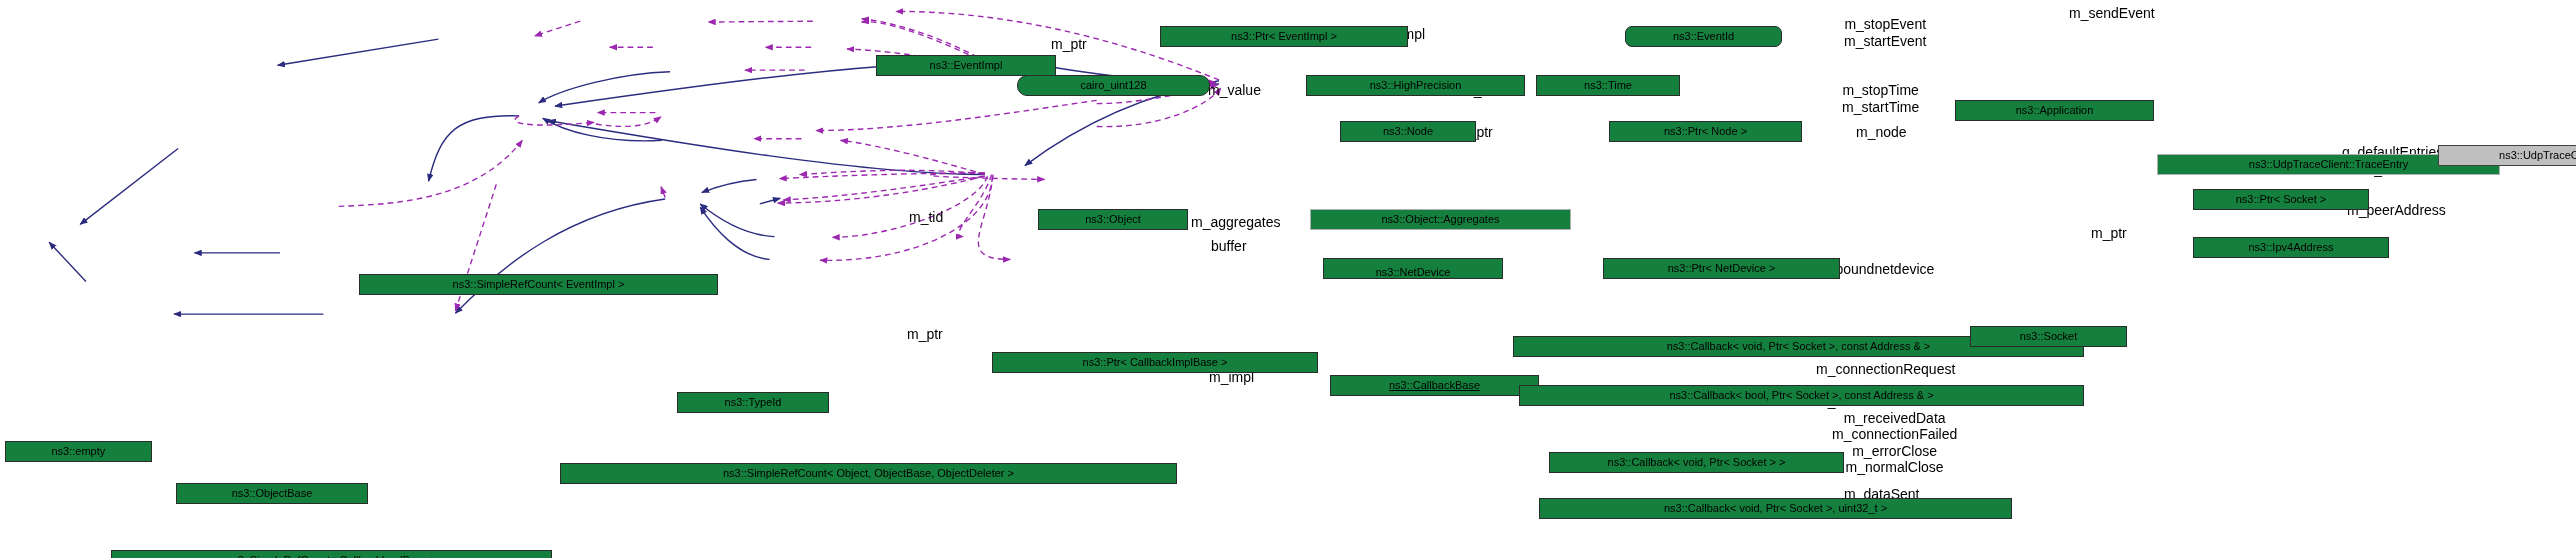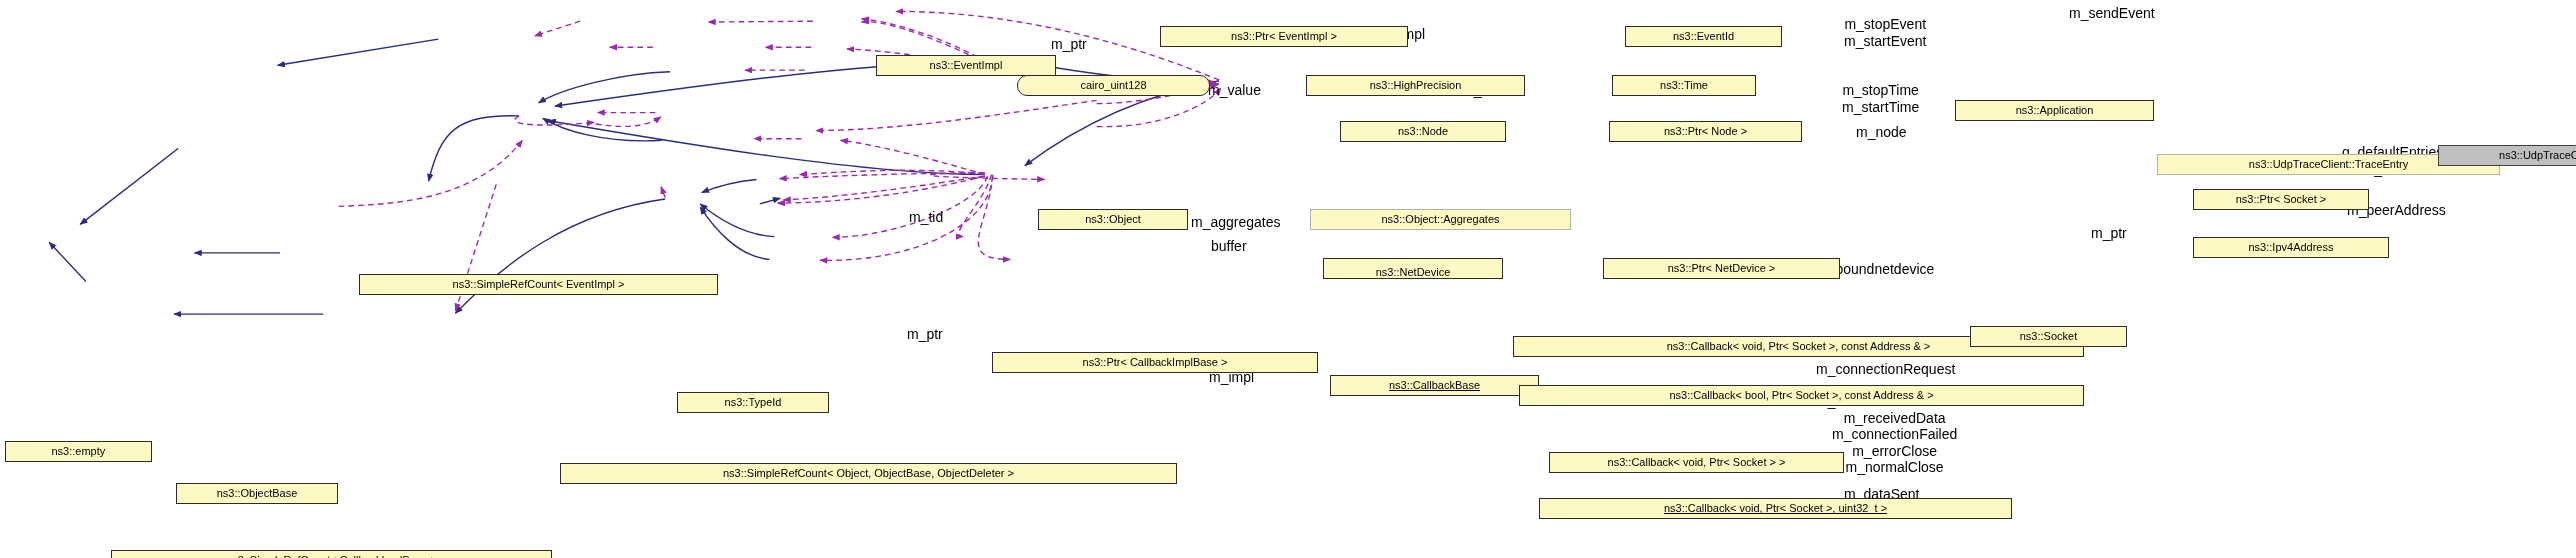--- a/index.html
+++ b/index.html
@@ -18,21 +18,21 @@
   #edges {
     position: absolute;
     left: 0;
     top: 0;
     width: 2576px;
     height: 558px;
   }
   .node {
     position: absolute;
     box-sizing: border-box;
-    background: #fef9c3;
+    background: #15803d;
     border: 0.8px solid #2b2b2b;
     color: #000000;
     font-size: 11px;
     line-height: 1;
     display: flex;
     align-items: center;
     justify-content: center;
     white-space: nowrap;
     padding: 0 5.7px;
     height: 21px;
@@ -125,21 +125,21 @@
       <path d="M1210,216 C1200,250 1100,290 1020,291"></path>
       <path d="M1216,216 C1215,275 1120,322 1005,319"></path>
       <path d="M636,142 C620,150 640,158 728,150"></path>
     </g>
   </svg>
 
   <div id="nodes-layer">
       <div class="node" style="left: 4.9px; top: 441px; width: 147px;">
         <span>ns3::empty</span>
       </div>
-      <div class="node" style="left: 176px; top: 483px; width: 162px;">
+      <div class="node" style="left: 176px; top: 483px; width: 192px;">
         <span>ns3::ObjectBase</span>
       </div>
       <div class="node" style="left: 111px; top: 550px; width: 441px;">
         <span>ns3::SimpleRefCount&lt; CallbackImplBase &gt;</span>
       </div>
       <div class="node" style="left: 359px; top: 274px; width: 359px;">
         <span>ns3::SimpleRefCount&lt; EventImpl &gt;</span>
       </div>
       <div class="node" style="left: 560px; top: 463px; width: 617px;">
         <span>ns3::SimpleRefCount&lt; Object, ObjectBase, ObjectDeleter &gt;</span>
@@ -161,51 +161,51 @@
       </div>
       <div class="node" style="left: 1160px; top: 26px; width: 248px;">
         <span>ns3::Ptr&lt; EventImpl &gt;</span>
       </div>
       <div class="node" style="left: 1306px; top: 75px; width: 219px;">
         <span>ns3::HighPrecision</span>
       </div>
       <div class="node" style="left: 1330px; top: 375px; width: 209px; text-decoration: underline;">
         <span>ns3::CallbackBase</span>
       </div>
-      <div class="node" style="left: 1340px; top: 121px; width: 166px;">
+      <div class="node" style="left: 1340px; top: 121px; width: 136px;">
         <span>ns3::Node</span>
       </div>
       <div class="node light" style="left: 1310px; top: 209px; width: 261px;">
         <span>ns3::Object::Aggregates</span>
       </div>
       <div class="node" style="left: 1323px; top: 258px; width: 180px; align-items: flex-end;">
         <span>ns3::NetDevice</span>
       </div>
       <div class="node" style="left: 1513px; top: 336px; width: 571px;">
         <span>ns3::Callback&lt; void, Ptr&lt; Socket &gt;, const Address &amp; &gt;</span>
       </div>
       <div class="node" style="left: 1519px; top: 385px; width: 565px;">
         <span>ns3::Callback&lt; bool, Ptr&lt; Socket &gt;, const Address &amp; &gt;</span>
       </div>
       <div class="node" style="left: 1549px; top: 452px; width: 295px;">
         <span>ns3::Callback&lt; void, Ptr&lt; Socket &gt; &gt;</span>
       </div>
-      <div class="node" style="left: 1539px; top: 498px; width: 473px; text-decoration: underline;">
+      <div class="node" style="left: 1539px; top: 498px; width: 473px;">
         <span>ns3::Callback&lt; void, Ptr&lt; Socket &gt;, uint32_t &gt;</span>
       </div>
-      <div class="node" style="left: 1612px; top: 75px; width: 144px;">
+      <div class="node" style="left: 1536px; top: 75px; width: 144px;">
         <span>ns3::Time</span>
       </div>
       <div class="node" style="left: 1609px; top: 121px; width: 193px;">
         <span>ns3::Ptr&lt; Node &gt;</span>
       </div>
       <div class="node" style="left: 1603px; top: 258px; width: 237px;">
         <span>ns3::Ptr&lt; NetDevice &gt;</span>
       </div>
-      <div class="node" style="left: 1625px; top: 26px; width: 157px;">
+      <div class="node" style="left: 1625px; top: 26px; width: 157px; border-radius: 7px;">
         <span>ns3::EventId</span>
       </div>
       <div class="node" style="left: 1955px; top: 100px; width: 199px;">
         <span>ns3::Application</span>
       </div>
       <div class="node" style="left: 1970px; top: 326px; width: 157px;">
         <span>ns3::Socket</span>
       </div>
       <div class="node light" style="left: 2157px; top: 154px; width: 343px;">
         <span>ns3::UdpTraceClient::TraceEntry</span>

